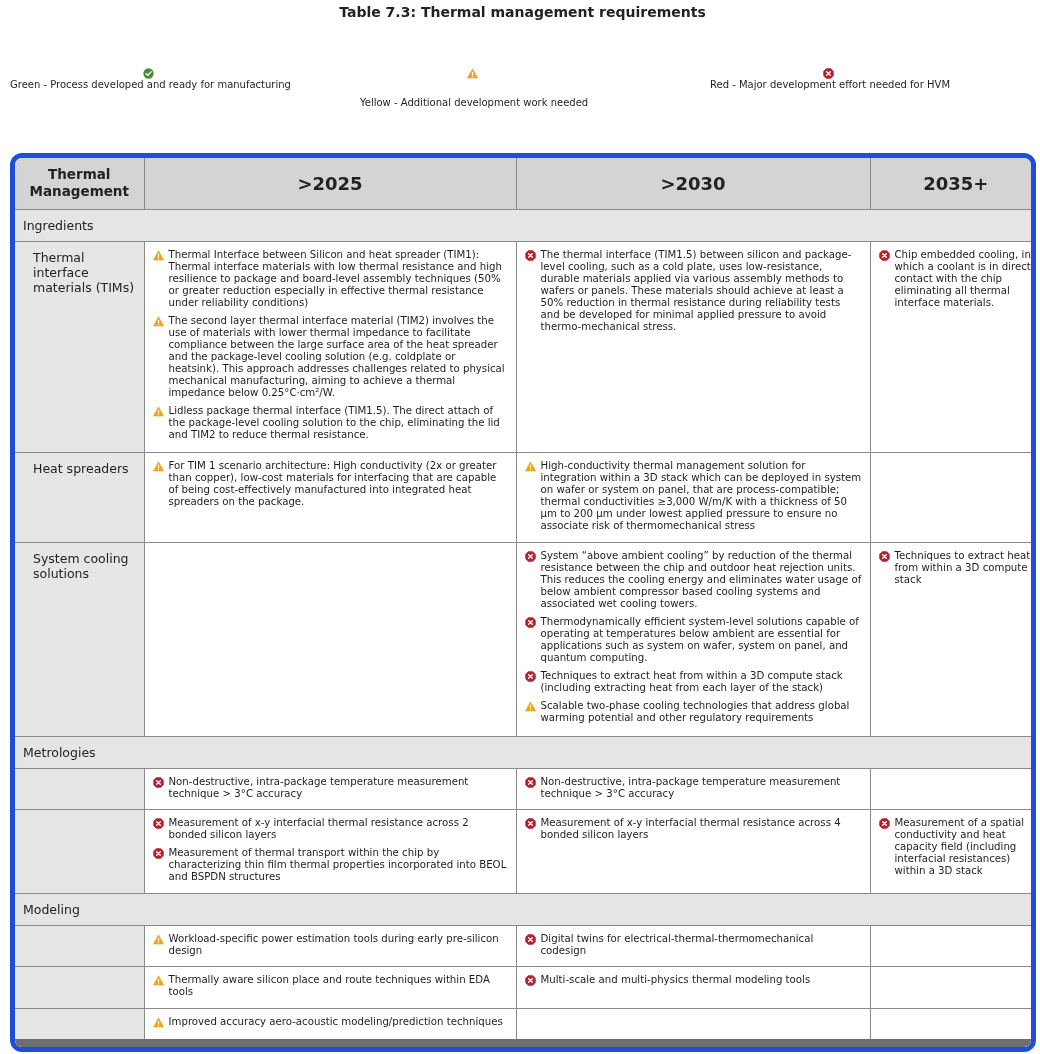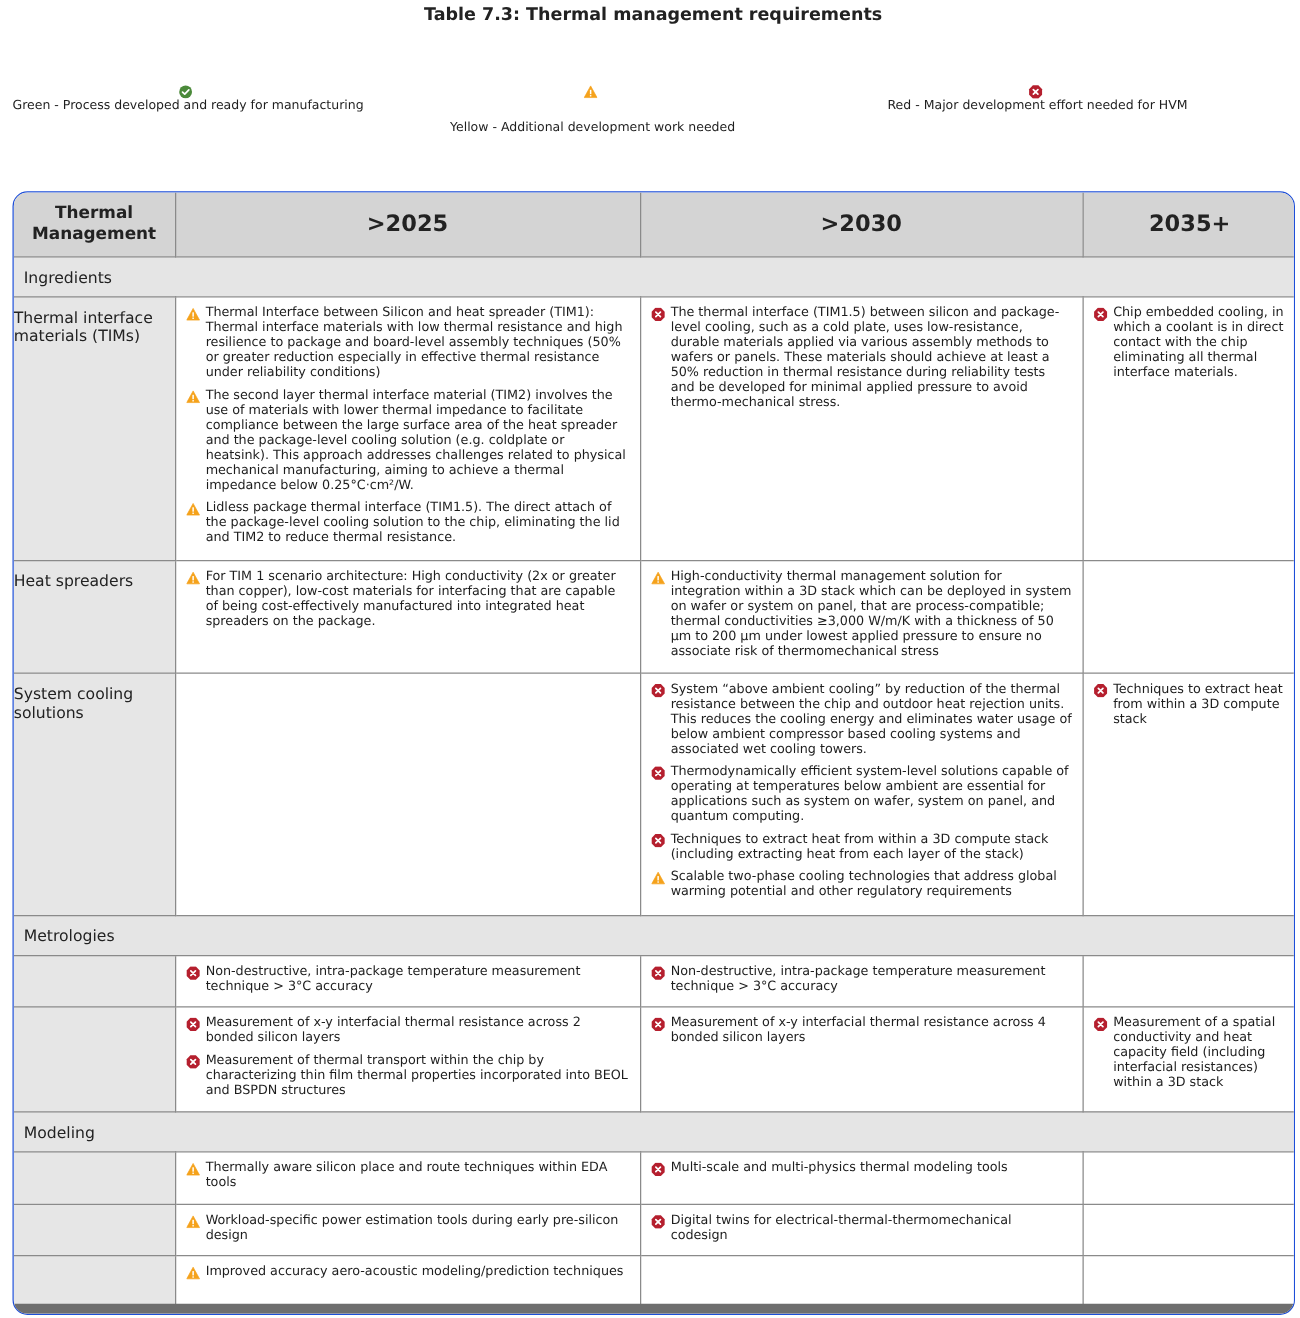--- a/index.html
+++ b/index.html
@@ -13,42 +13,42 @@
 
   .legend { position: absolute; top: 68px; left: 10px; width: 1020px; height: 14px; font-size: 10px; }
   .legend-item { position: absolute; top: 0; display: flex; align-items: center; white-space: nowrap; flex-direction: column; }
   .legend-item .ico { margin-right: 4px; }
 
   .ico { display: inline-block; width: 11px; height: 11px; flex: 0 0 11px; position: relative; }
   .ico svg { width: 11px; height: 11px; display: block; }
 
   .table-wrap {
     position: absolute; left: 10px; top: 153px; width: 1026px; height: 899px;
-    border: 1px solid #1d4ed8; border-radius: 12px; overflow: hidden; background: #fff;
+    border: 5px solid #1d4ed8; border-radius: 12px; overflow: hidden; background: #fff;
   }
   .table-wrap::after {
     content: ""; position: absolute; left: 0; right: 0; bottom: 0; height: 8px; background: #6e6e6e;
   }
 
   table { border-collapse: collapse; width: 1026px; table-layout: fixed; font-size: 10px; }
   col.c0 { width: 129px; }
   col.c1 { width: 372px; }
   col.c2 { width: 354px; }
   col.c3 { width: 171px; }
 
   td, th { border: 1px solid #8a8a8a; vertical-align: top; }
   tr:first-child th { border-top: none; }
   tr td:first-child, tr th:first-child { border-left: none; }
   tr td:last-child, tr th:last-child { border-right: none; }
 
   th.head { background: #d4d4d4; height: 51px; vertical-align: middle; text-align: center; font-size: 18px; font-weight: bold; color: #222; }
   th.head.first { font-size: 13.5px; line-height: 17px; }
 
   td.section { background: #e5e5e5; height: 32px; vertical-align: middle; padding-left: 8px; font-size: 12.5px; color: #222; }
-  td.label { background: #e6e6e6; padding: 8px 6px 0 0; font-size: 12.5px; line-height: 15px; color: #222; }
+  td.label { background: #e6e6e6; padding: 8px 6px 0 18px; font-size: 12.5px; line-height: 15px; color: #222; }
   td.cell { padding: 7px 8px 4px 8px; background: #fff; }
 
   .item { display: flex; align-items: flex-start; font-size: 10.2px; line-height: 12px; margin-bottom: 6px; color: #1d1d1d; }
   .item:last-child { margin-bottom: 0; }
   .item .ico { margin-right: 5px; margin-top: 1px; }
   .item-text { flex: 1; }
 </style>
 </head>
 <body>
 
@@ -314,20 +314,47 @@
                   <path d="M4 4 L8 8 M8 4 L4 8" stroke="#fff" stroke-width="1.5" stroke-linecap="round"></path>
                 </svg>
               </span>
               <span class="item-text">Measurement of a spatial conductivity and heat capacity field (including interfacial resistances) within a 3D stack</span>
             </div>
           </td>
         </tr>
         <tr>
           <td colspan="4" class="section">Modeling</td>
         </tr>
+        <tr style="height: 41px;">
+          <td class="label"></td>
+          <td class="cell">
+            <div class="item">
+              <span class="ico">
+                <svg viewBox="0 0 12 12">
+                  <path d="M6 0.8 L11.6 11 L0.4 11 Z" fill="#f5a21b" stroke="#f5a21b" stroke-width="0.6" stroke-linejoin="round"></path>
+                  <rect x="5.35" y="4.2" width="1.3" height="3.8" fill="#fff"></rect>
+                  <rect x="5.35" y="8.8" width="1.3" height="1.2" fill="#fff"></rect>
+                </svg>
+              </span>
+              <span class="item-text">Workload-specific power estimation tools during early pre-silicon design</span>
+            </div>
+          </td>
+          <td class="cell">
+            <div class="item">
+              <span class="ico">
+                <svg viewBox="0 0 12 12">
+                  <path d="M3.6 0.3 H8.4 L11.7 3.6 V8.4 L8.4 11.7 H3.6 L0.3 8.4 V3.6 Z" fill="#b51f2e"></path>
+                  <path d="M4 4 L8 8 M8 4 L4 8" stroke="#fff" stroke-width="1.5" stroke-linecap="round"></path>
+                </svg>
+              </span>
+              <span class="item-text">Digital twins for electrical-thermal-thermomechanical codesign</span>
+            </div>
+          </td>
+          <td class="cell"></td>
+        </tr>
         <tr style="height: 42px;">
           <td class="label"></td>
           <td class="cell">
             <div class="item">
               <span class="ico">
                 <svg viewBox="0 0 12 12">
                   <path d="M6 0.8 L11.6 11 L0.4 11 Z" fill="#f5a21b" stroke="#f5a21b" stroke-width="0.6" stroke-linejoin="round"></path>
                   <rect x="5.35" y="4.2" width="1.3" height="3.8" fill="#fff"></rect>
                   <rect x="5.35" y="8.8" width="1.3" height="1.2" fill="#fff"></rect>
                 </svg>
@@ -337,47 +364,20 @@
           </td>
           <td class="cell">
             <div class="item">
               <span class="ico">
                 <svg viewBox="0 0 12 12">
                   <path d="M3.6 0.3 H8.4 L11.7 3.6 V8.4 L8.4 11.7 H3.6 L0.3 8.4 V3.6 Z" fill="#b51f2e"></path>
                   <path d="M4 4 L8 8 M8 4 L4 8" stroke="#fff" stroke-width="1.5" stroke-linecap="round"></path>
                 </svg>
               </span>
               <span class="item-text">Multi-scale and multi-physics thermal modeling tools</span>
-            </div>
-          </td>
-          <td class="cell"></td>
-        </tr>
-        <tr style="height: 41px;">
-          <td class="label"></td>
-          <td class="cell">
-            <div class="item">
-              <span class="ico">
-                <svg viewBox="0 0 12 12">
-                  <path d="M6 0.8 L11.6 11 L0.4 11 Z" fill="#f5a21b" stroke="#f5a21b" stroke-width="0.6" stroke-linejoin="round"></path>
-                  <rect x="5.35" y="4.2" width="1.3" height="3.8" fill="#fff"></rect>
-                  <rect x="5.35" y="8.8" width="1.3" height="1.2" fill="#fff"></rect>
-                </svg>
-              </span>
-              <span class="item-text">Workload-specific power estimation tools during early pre-silicon design</span>
-            </div>
-          </td>
-          <td class="cell">
-            <div class="item">
-              <span class="ico">
-                <svg viewBox="0 0 12 12">
-                  <path d="M3.6 0.3 H8.4 L11.7 3.6 V8.4 L8.4 11.7 H3.6 L0.3 8.4 V3.6 Z" fill="#b51f2e"></path>
-                  <path d="M4 4 L8 8 M8 4 L4 8" stroke="#fff" stroke-width="1.5" stroke-linecap="round"></path>
-                </svg>
-              </span>
-              <span class="item-text">Digital twins for electrical-thermal-thermomechanical codesign</span>
             </div>
           </td>
           <td class="cell"></td>
         </tr>
         <tr style="height: 41px;">
           <td class="label"></td>
           <td class="cell">
             <div class="item">
               <span class="ico">
                 <svg viewBox="0 0 12 12">

